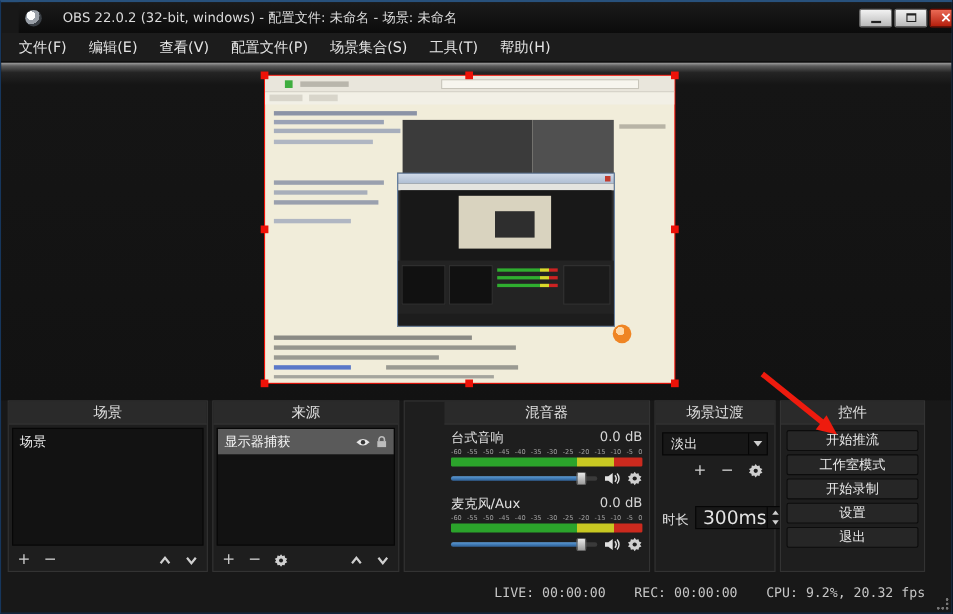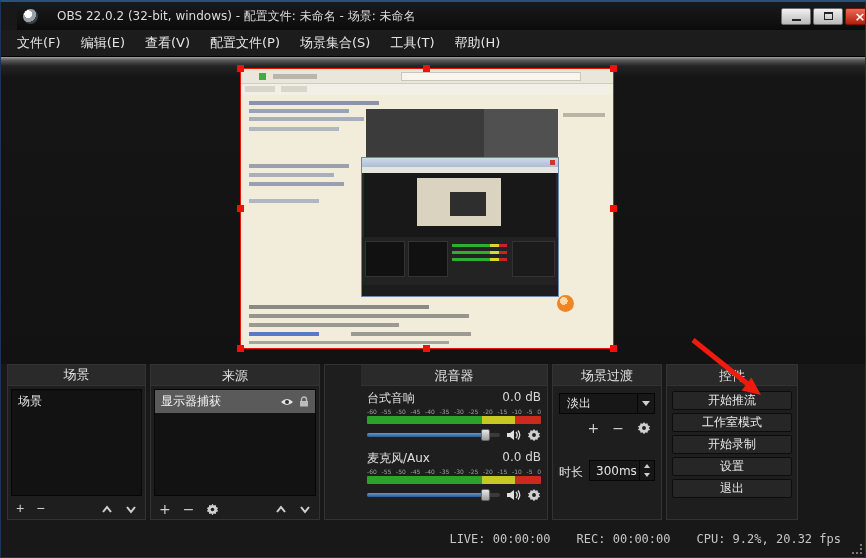--- a/index.html
+++ b/index.html
@@ -51,21 +51,21 @@
   .handle{position:absolute;width:7px;height:7px;background:#ee1208;z-index:5;}
   .h-tl{left:-4px;top:-4px;} .h-tm{left:50%;margin-left:-4px;top:-4px;} .h-tr{right:-4px;top:-4px;}
   .h-ml{left:-4px;top:50%;margin-top:-4px;} .h-mr{right:-4px;top:50%;margin-top:-4px;}
   .h-bl{left:-4px;bottom:-4px;} .h-bm{left:50%;margin-left:-4px;bottom:-4px;} .h-br{right:-4px;bottom:-4px;}
   
   .docks{
     position:absolute;left:0;top:362px;width:100%;height:156px;
     display:flex;gap:4px;padding:0 6px;
   }
   .panel{background:#1e1e1e;border:1px solid #333;display:flex;flex-direction:column;}
-  .p-scenes{width:139px;font-family:Liberation Mono, monospace;} .p-sources{width:170px;} .p-mixer{width:224px;padding-left:36px;}
+  .p-scenes{width:182px;} .p-sources{width:170px;} .p-mixer{width:224px;padding-left:36px;}
   .p-transitions{width:110px;} .p-controls{width:132px;}
   .panel-header{
     height:21px;line-height:21px;text-align:center;background:#2a2a2a;
     border-bottom:1px solid #333;color:#e0e0e0;font-size:13px;flex:0 0 auto;
   }
   .panel-body{flex:1;display:flex;flex-direction:column;min-height:0;}
   .list{flex:1;background:#121212;border:1px solid #070707;margin:3px;overflow:hidden;}
   .list-item{font-size:12px;color:#e6e6e6;padding:3px 6px;display:flex;align-items:center;}
   .list-item.selected{background:#5a5a5a;color:#f4f4f4;}
   .item-icons{margin-left:auto;display:flex;gap:5px;align-items:center;}
@@ -101,21 +101,21 @@
   .select-arrow-box{width:17px;height:100%;border-left:1px solid #060606;
     display:flex;align-items:center;justify-content:center;}
   .tri-down{width:0;height:0;border-left:4px solid transparent;border-right:4px solid transparent;
     border-top:5px solid #cfcfcf;}
   .trans-icons{display:flex;justify-content:flex-end;gap:13px;margin-top:7px;
     padding-right:4px;color:#d0d0d0;font-size:14px;}
   .duration-row{display:flex;align-items:flex-end;margin-top:25px;}
   .duration-label{color:#e0e0e0;font-size:12px;flex:0 0 auto;}
   .spinner{flex:1;margin-left:6px;height:21px;background:#171717;border:1px solid #060606;
     display:flex;align-items:center;}
-  .spinner-value{color:#e4e4e4;font-size:12px;padding-left:6px;flex:1;}
+  .spinner-value{color:#e4e4e4;font-size:17px;padding-left:6px;flex:1;}
   .spinner-arrows{width:15px;height:100%;border-left:1px solid #060606;display:flex;flex-direction:column;}
   .spin-btn{flex:1;display:flex;align-items:center;justify-content:center;}
   .tri-up-s{width:0;height:0;border-left:3px solid transparent;border-right:3px solid transparent;
     border-bottom:4px solid #cfcfcf;}
   .tri-down-s{width:0;height:0;border-left:3px solid transparent;border-right:3px solid transparent;
     border-top:4px solid #cfcfcf;}
   
   .controls-body{padding:5px 5px 2px 5px;}
   .ctl-btn{
     height:19px;margin-bottom:3px;background:#262626;border:1px solid #0c0c0c;border-radius:2px;

